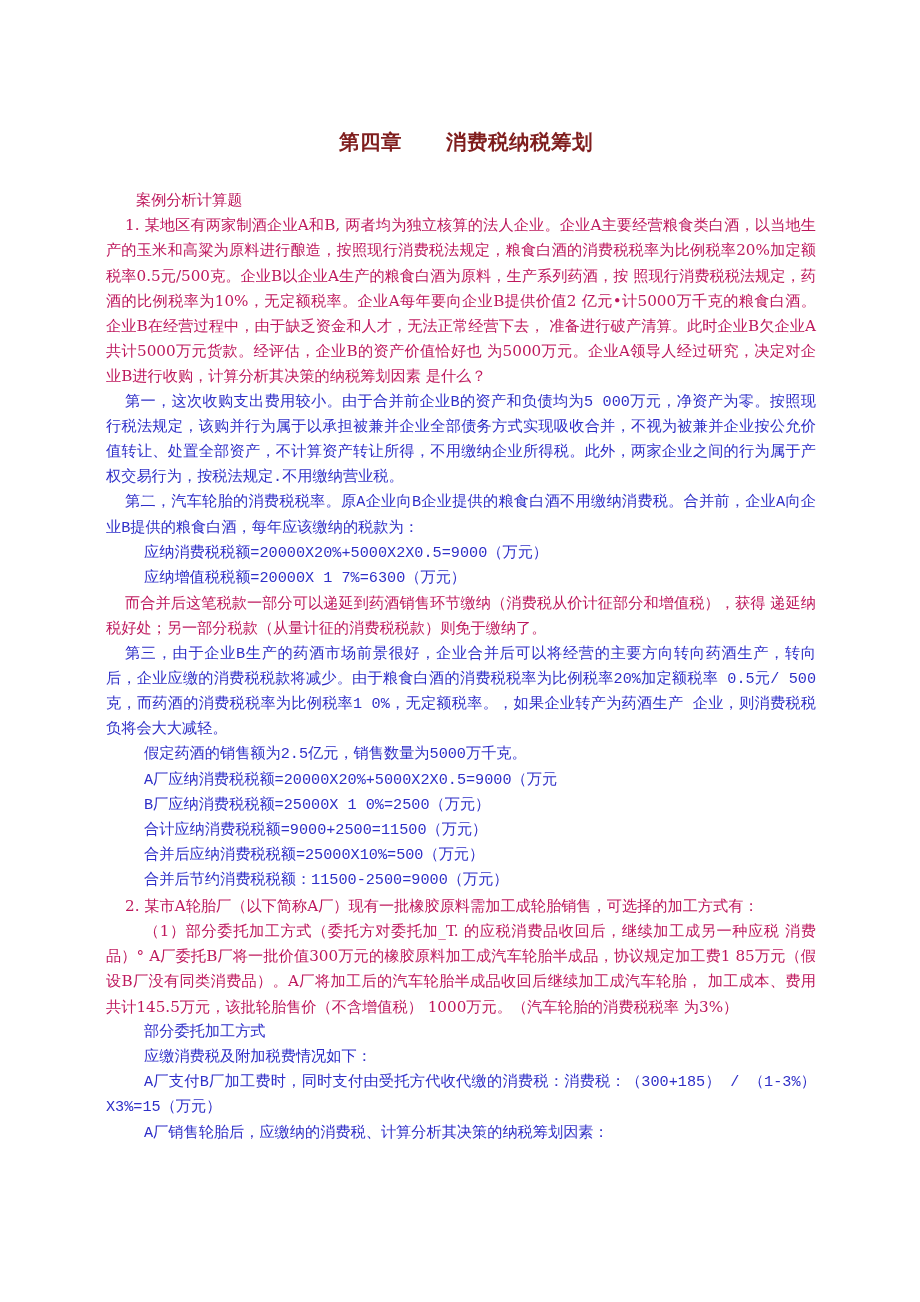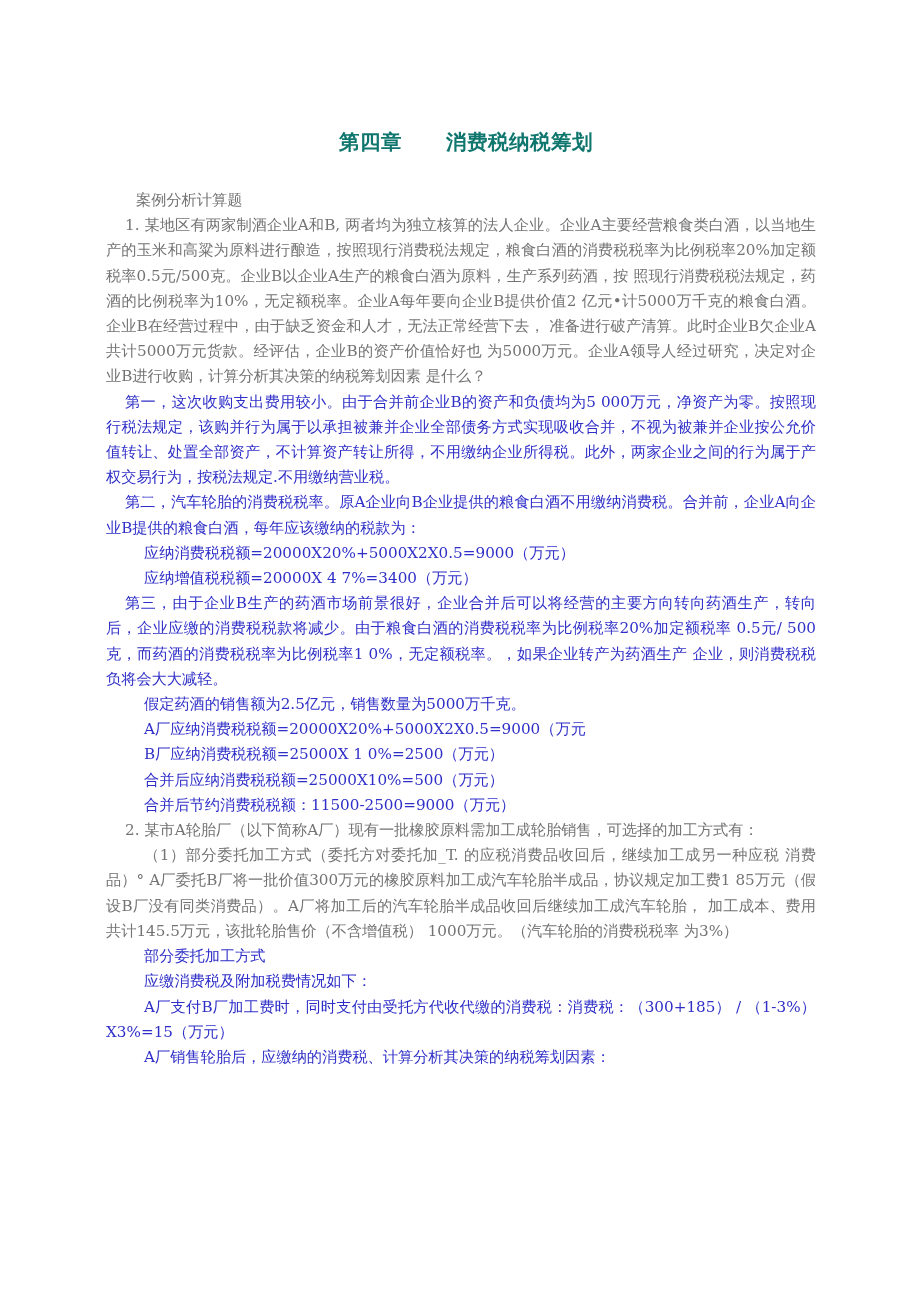--- a/index.html
+++ b/index.html
@@ -21,41 +21,42 @@
   .content {
     position: absolute;
     left: 106px;
     top: 0;
     width: 710px;
   }
   .doc-title {
     text-align: center;
     font-size: 20.5px;
     font-weight: bold;
-    color: #0f766e;
+    color: #7f1d1d;
     letter-spacing: 0.5px;
     margin: 0;
     padding-top: 128px;
     padding-left: 10px;
   }
   .title-gap {
     display: inline-block;
     width: 44px;
   }
   p.para {
     margin: 0;
     font-size: 15.2px;
     line-height: 25.2px;
-    color: #737373;
+    color: #be185d;
     text-align: justify;
     text-justify: inter-ideograph;
     white-space: normal;
   }
   p.blue {
     color: #2f2fc8;
+    font-family: Liberation Mono, monospace;
   }
   p.indent1 {
     text-indent: 19px;
   }
   p.indent2 {
     text-indent: 38px;
   }
   p.indent3 {
     text-indent: 30px;
   }
@@ -79,32 +80,34 @@
     <p class="para indent3">案例分析计算题</p>
 
     <p class="para indent1">1. 某地区有两家制酒企业A和B, 两者均为独立核算的法人企业。企业A主要经营粮食类白酒，以当地生产的玉米和高粱为原料进行酿造，按照现行消费税法规定，粮食白酒的消费税税率为比例税率20%加定额税率0.5元/500克。企业B以企业A生产的粮食白酒为原料，生产系列药酒，按 照现行消费税税法规定，药酒的比例税率为10%，无定额税率。企业A每年要向企业B提供价值2 亿元•计5000万千克的粮食白酒。企业B在经营过程中，由于缺乏资金和人才，无法正常经营下去， 准备进行破产清算。此时企业B欠企业A共计5000万元货款。经评估，企业B的资产价值恰好也 为5000万元。企业A领导人经过研究，决定对企业B进行收购，计算分析其决策的纳税筹划因素 是什么？</p>
 
     <p class="para blue indent1">第一，这次收购支出费用较小。由于合并前企业B的资产和负债均为5 000万元，净资产为零。按照现行税法规定，该购并行为属于以承担被兼并企业全部债务方式实现吸收合并，不视为被兼并企业按公允价值转让、处置全部资产，不计算资产转让所得，不用缴纳企业所得税。此外，两家企业之间的行为属于产权交易行为，按税法规定.不用缴纳营业税。</p>
 
     <p class="para blue indent1">第二，汽车轮胎的消费税税率。原A企业向B企业提供的粮食白酒不用缴纳消费税。合并前，企业A向企业B提供的粮食白酒，每年应该缴纳的税款为：</p>
 
     <p class="para blue indent2 nojustify">应纳消费税税额=20000X20%+5000X2X0.5=9000（万元）</p>
 
-    <p class="para blue indent2 nojustify">应纳增值税税额=20000X 4 7%=3400（万元）</p>
+    <p class="para blue indent2 nojustify">应纳增值税税额=20000X 1 7%=6300（万元）</p>
 
+    <p class="para indent1">而合并后这笔税款一部分可以递延到药酒销售环节缴纳（消费税从价计征部分和增值税），获得 递延纳税好处；另一部分税款（从量计征的消费税税款）则免于缴纳了。</p>
 
     <p class="para blue indent1">第三，由于企业B生产的药酒市场前景很好，企业合并后可以将经营的主要方向转向药酒生产，转向后，企业应缴的消费税税款将减少。由于粮食白酒的消费税税率为比例税率20%加定额税率 0.5元/ 500克，而药酒的消费税税率为比例税率1 0%，无定额税率。，如果企业转产为药酒生产 企业，则消费税税负将会大大减轻。</p>
 
     <p class="para blue indent2 nojustify">假定药酒的销售额为2.5亿元，销售数量为5000万千克。</p>
 
 
     <p class="para blue indent2 nojustify">A厂应纳消费税税额=20000X20%+5000X2X0.5=9000（万元</p>
 
     <p class="para blue indent2 nojustify">B厂应纳消费税税额=25000X 1 0%=2500（万元）</p>
 
+    <p class="para blue indent2 nojustify">合计应纳消费税税额=9000+2500=11500（万元）</p>
 
     <p class="para blue indent2 nojustify">合并后应纳消费税税额=25000X10%=500（万元）</p>
 
     <p class="para blue indent2 nojustify">合并后节约消费税税额：11500-2500=9000（万元）</p>
 
     <p class="para indent1">2. 某市A轮胎厂（以下简称A厂）现有一批橡胶原料需加工成轮胎销售，可选择的加工方式有：</p>
 
     <p class="para indent2">（1）部分委托加工方式（委托方对委托加_T. 的应税消费品收回后，继续加工成另一种应税 消费品）° A厂委托B厂将一批价值300万元的橡胶原料加工成汽车轮胎半成品，协议规定加工费1 85万元（假设B厂没有同类消费品）。A厂将加工后的汽车轮胎半成品收回后继续加工成汽车轮胎， 加工成本、费用共计145.5万元，该批轮胎售价（不含增值税） 1000万元。（汽车轮胎的消费税税率 为3%）</p>
 
     <p class="para blue indent2 nojustify">部分委托加工方式</p>

